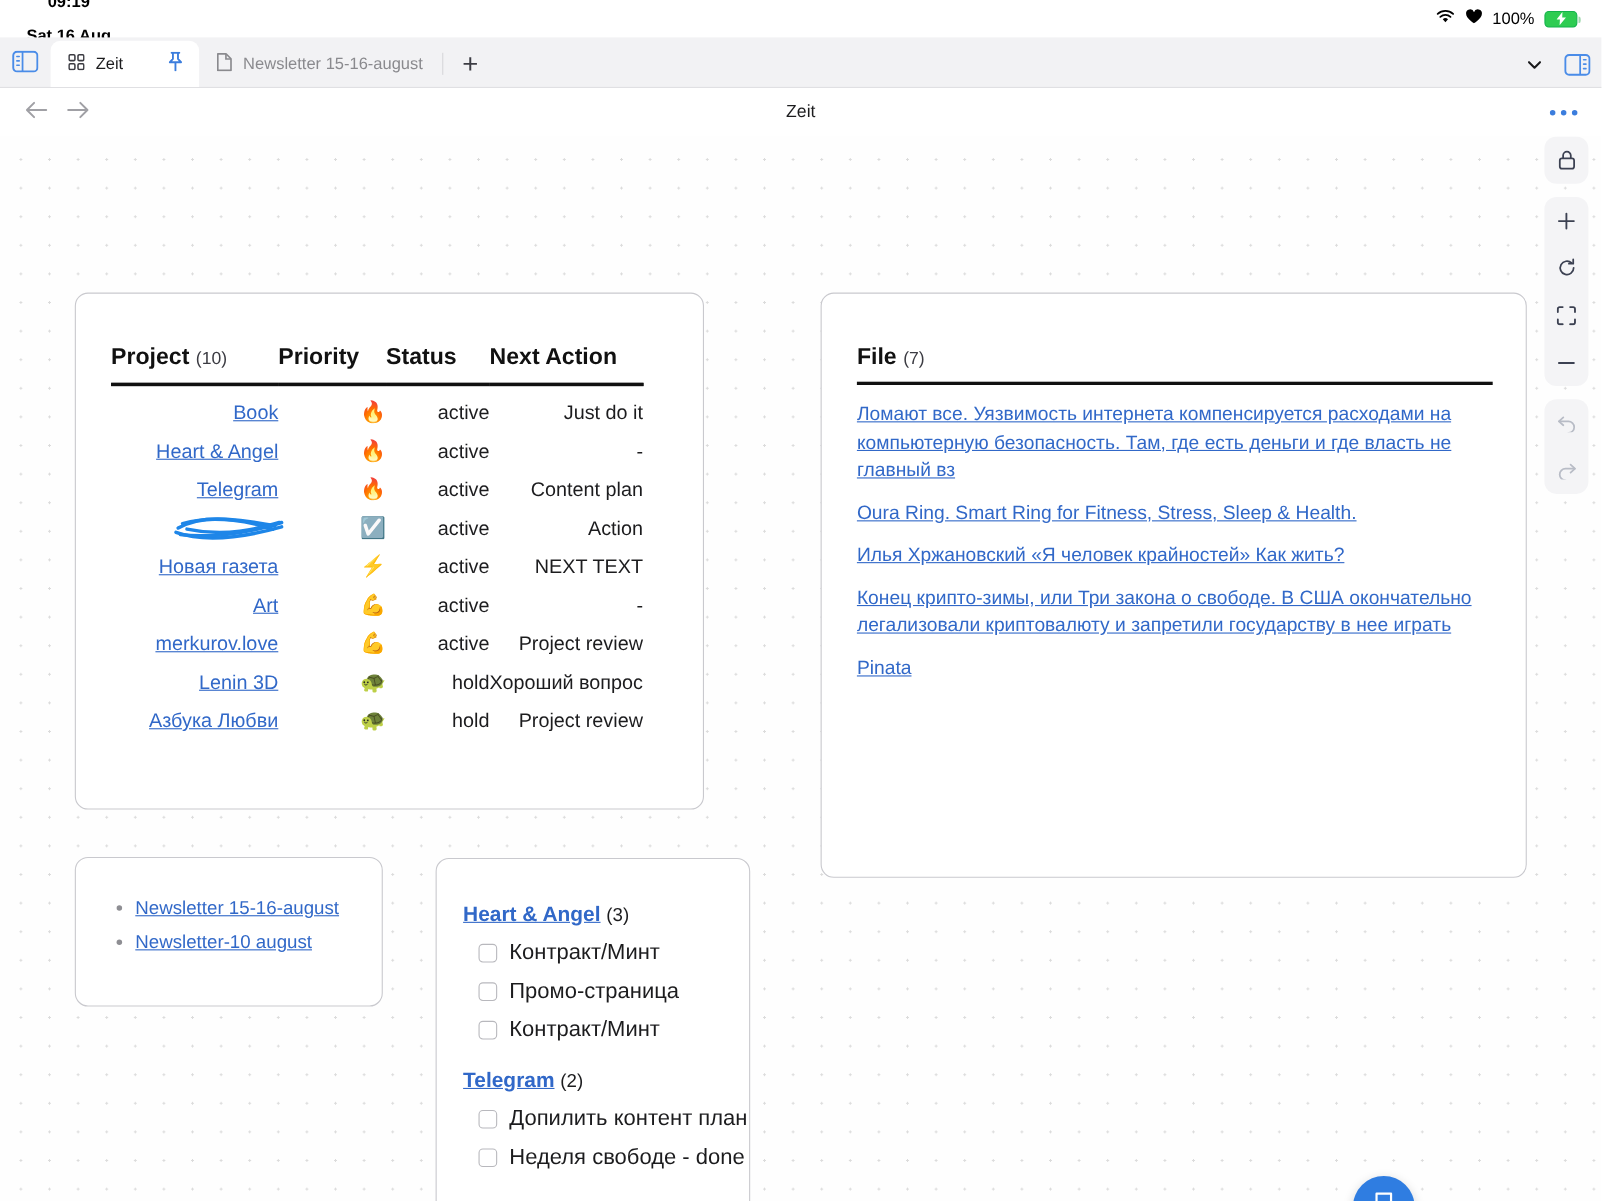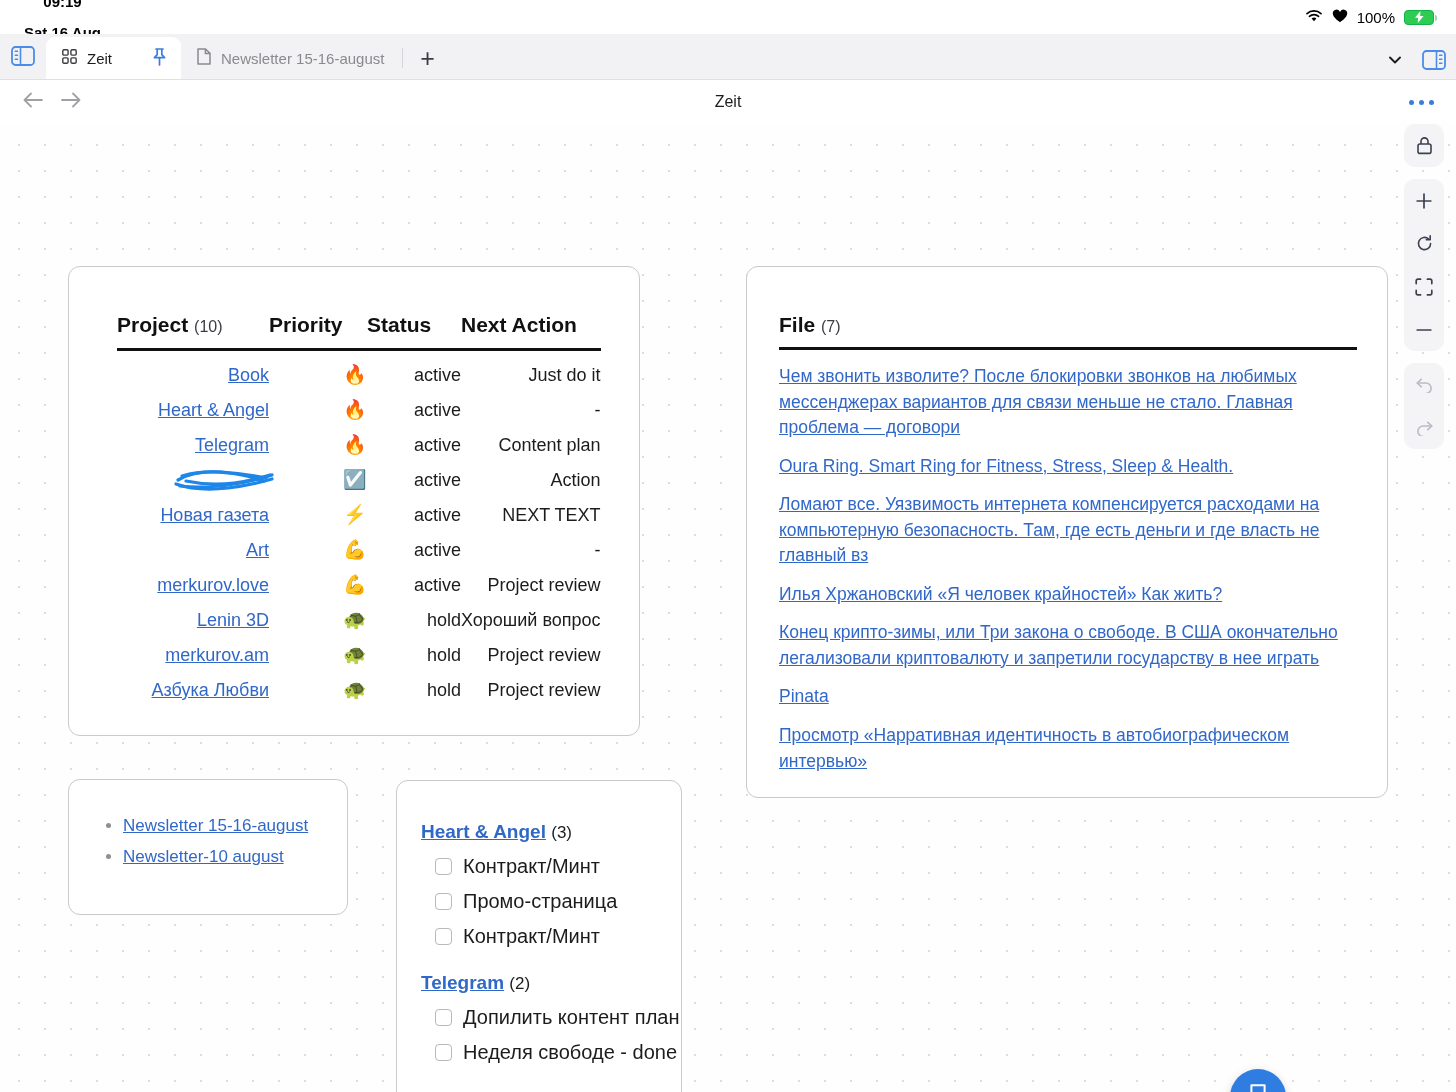--- a/index.html
+++ b/index.html
@@ -84,21 +84,21 @@
 
   .card {
     position: absolute;
     background: #ffffff;
     border: 1.5px solid #c9c9ce;
     border-radius: 12px;
   }
 
   
   #projects-card { left: 68px; top: 142px; width: 572px; height: 470px; }
-  .ptable { margin: 46px 0 0 48px; border-collapse: collapse; }
+  .ptable { margin: 46px 0 0 32px; border-collapse: collapse; }
   .ptable th {
     text-align: left; font-size: 21px; font-weight: bold; color: #111;
     padding: 0 0 11px 0; vertical-align: bottom;
   }
   .ptable thead tr { border-bottom: 3px solid #111; }
   .ptable td {
     font-size: 18px; color: #1c1c1e; padding: 7px 0; vertical-align: middle; text-align: right;
   }
   .ptable tbody tr:first-child td { padding-top: 14px; }
   .col-proj { width: 152px; }
@@ -329,62 +329,50 @@
             <td>active</td>
             <td>Project review</td>
           </tr>
           <tr>
             <td><a class="lnk">Lenin 3D</a></td>
             <td><span class="emoji">🐢</span></td>
             <td>hold</td>
             <td>Хороший вопрос</td>
           </tr>
           <tr>
-            <td><a class="lnk">merkurov.am</a></td>
-            <td><span class="emoji">🐢</span></td>
-            <td>hold</td>
-            <td>Project review</td>
-          </tr>
-          <tr>
             <td><a class="lnk">Азбука Любви</a></td>
             <td><span class="emoji">🐢</span></td>
             <td>hold</td>
             <td>Project review</td>
           </tr>
         </tbody>
     </table>
   </div>
 
   <div class="card" id="file-card">
     <div class="file-inner">
       <div class="file-head">
         <span>File</span>
         <span class="hcount">(7)</span>
       </div>
       <ul class="file-list" id="file-list">
           <li>
-            <a>Чем звонить изволите? После блокировки звонков на любимых мессенджерах вариантов для связи меньше не стало. Главная проблема — договори</a>
+            <a>Ломают все. Уязвимость интернета компенсируется расходами на компьютерную безопасность. Там, где есть деньги и где власть не главный вз</a>
           </li>
           <li>
             <a>Oura Ring. Smart Ring for Fitness, Stress, Sleep &amp; Health.</a>
-          </li>
-          <li>
-            <a>Ломают все. Уязвимость интернета компенсируется расходами на компьютерную безопасность. Там, где есть деньги и где власть не главный вз</a>
           </li>
           <li>
             <a>Илья Хржановский «Я человек крайностей»  Как жить?</a>
           </li>
           <li>
             <a>Конец крипто-зимы, или Три закона о свободе. В США окончательно легализовали криптовалюту и запретили государству в нее играть</a>
           </li>
           <li>
             <a>Pinata</a>
-          </li>
-          <li>
-            <a>Просмотр «Нарративная идентичность в автобиографическом интервью»</a>
           </li>
         </ul>
     </div>
   </div>
 
   <div class="card" id="newsletter-card">
     <ul class="nl-list" id="nl-list">
         <li><a>Newsletter 15-16-august</a></li>
         <li><a>Newsletter-10 august</a></li>
       </ul>

